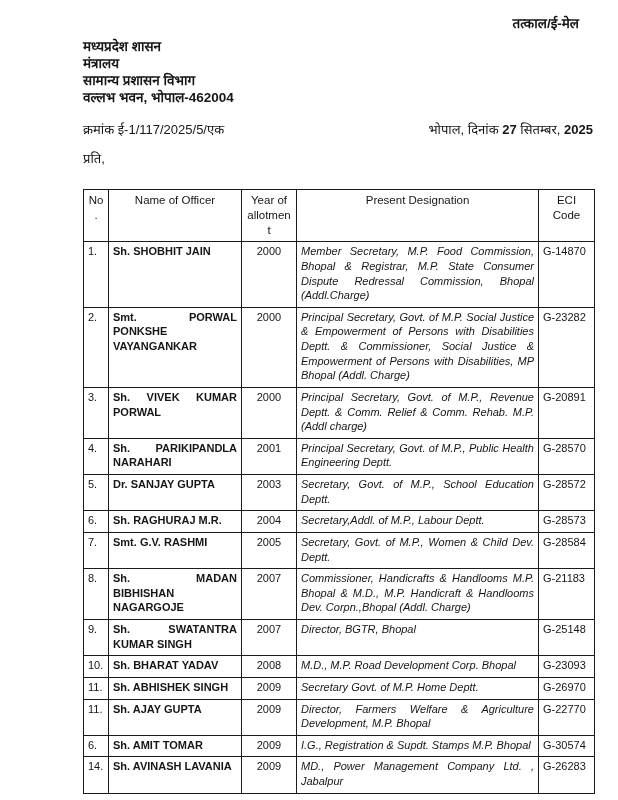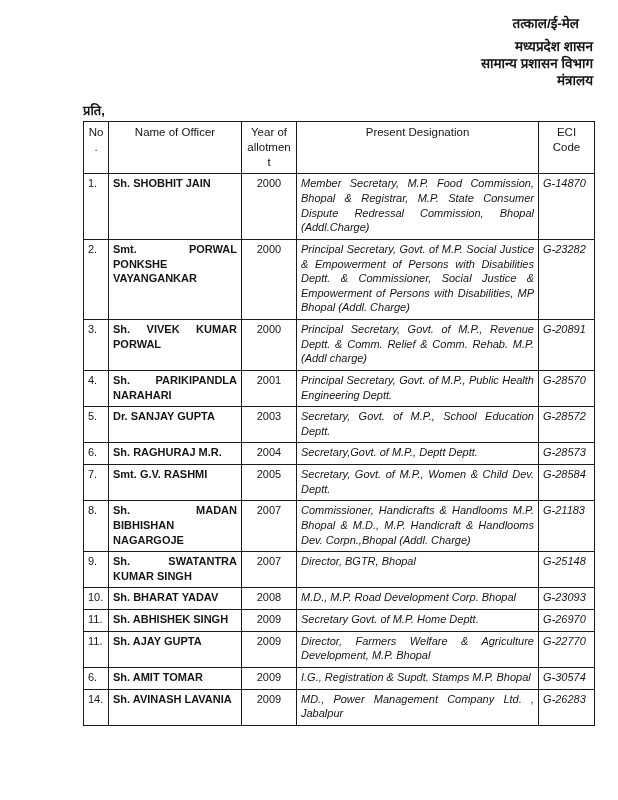--- a/index.html
+++ b/index.html
@@ -16,36 +16,36 @@
     padding: 10px 25px 0 83px;
   }
   .urgent-tag {
     text-align: right;
     font-weight: bold;
     font-size: 13.5px;
     padding-right: 14px;
     margin-top: 4px;
   }
   .letterhead {
-    text-align: right;
+    text-align: left;
     font-weight: bold;
     font-size: 13.5px;
     line-height: 1.25;
     margin-top: 7px;
   }
   .letterhead .line { white-space: nowrap; }
   .ref-row {
     display: flex;
     justify-content: space-between;
     align-items: baseline;
     font-size: 13px;
     margin-top: 13px;
   }
   .ref-row b { font-weight: bold; }
-  .salutation { font-size: 13px; margin-top: 11px; margin-bottom: 2px; font-weight: bold; }
+  .salutation { font-size: 13px; margin-top: 11px; margin-bottom: 22px; }
   table.officers {
     border-collapse: collapse;
     table-layout: fixed;
     width: 511px;
   }
   table.officers th, table.officers td {
     border: 1px solid #1b1b1b;
     vertical-align: top;
     padding: 2px 4px 4px 4px;
     font-size: 11px;
@@ -63,36 +63,41 @@
   }
   col.c-no   { width: 25px;  }
   col.c-name { width: 133px; }
   col.c-year { width: 55px;  }
   col.c-des  { width: 242px; }
   col.c-eci  { width: 56px;  }
   td.cell-no   { text-align: left; }
   td.cell-name { font-weight: bold; font-size: 11.5px; text-align: justify; }
   td.cell-year { text-align: center; }
   td.cell-des  { text-align: justify; font-style: italic; }
-  td.cell-eci  { text-align: left; font-style: italic; }
+  td.cell-eci  { text-align: left; }
   tr.tall td { height: 54px; }
 </style>
 </head>
 <body>
 
 <div class="page">
 
   <div class="urgent-tag">तत्काल/ई-मेल</div>
 
   <div class="letterhead">
     <div class="line">मध्यप्रदेश शासन</div>
+    <div class="line">मंत्रालय</div>
     <div class="line">सामान्य प्रशासन विभाग</div>
-    <div class="line">मंत्रालय</div>
+    <div class="line">वल्लभ भवन, भोपाल-462004</div>
   </div>
 
+  <div class="ref-row">
+    <span>क्रमांक ई-1/117/2025/5/एक</span>
+    <span><span>भोपाल, दिनांक </span><b>27</b><span> सितम्बर, </span><b>2025</b></span>
+  </div>
 
   <div class="salutation">प्रति,</div>
 
   <table class="officers">
     <colgroup>
       <col class="c-no">
         <col class="c-name">
         <col class="c-year">
         <col class="c-des">
         <col class="c-eci">
@@ -141,21 +146,21 @@
     <td class="cell-no">5.</td>
     <td class="cell-name">Dr. SANJAY GUPTA</td>
     <td class="cell-year">2003</td>
     <td class="cell-des">Secretary, Govt. of M.P., School Education Deptt.</td>
     <td class="cell-eci">G-28572</td>
   </tr>
         <tr>
     <td class="cell-no">6.</td>
     <td class="cell-name">Sh. RAGHURAJ M.R.</td>
     <td class="cell-year">2004</td>
-    <td class="cell-des">Secretary,Govt. of M.P., Deptt  Deptt.</td>
+    <td class="cell-des">Secretary,Addl. of M.P., Labour  Deptt.</td>
     <td class="cell-eci">G-28573</td>
   </tr>
         <tr>
     <td class="cell-no">7.</td>
     <td class="cell-name">Smt. G.V. RASHMI</td>
     <td class="cell-year">2005</td>
     <td class="cell-des">Secretary, Govt. of M.P., Women &amp; Child Dev. Deptt.</td>
     <td class="cell-eci">G-28584</td>
   </tr>
         <tr>

